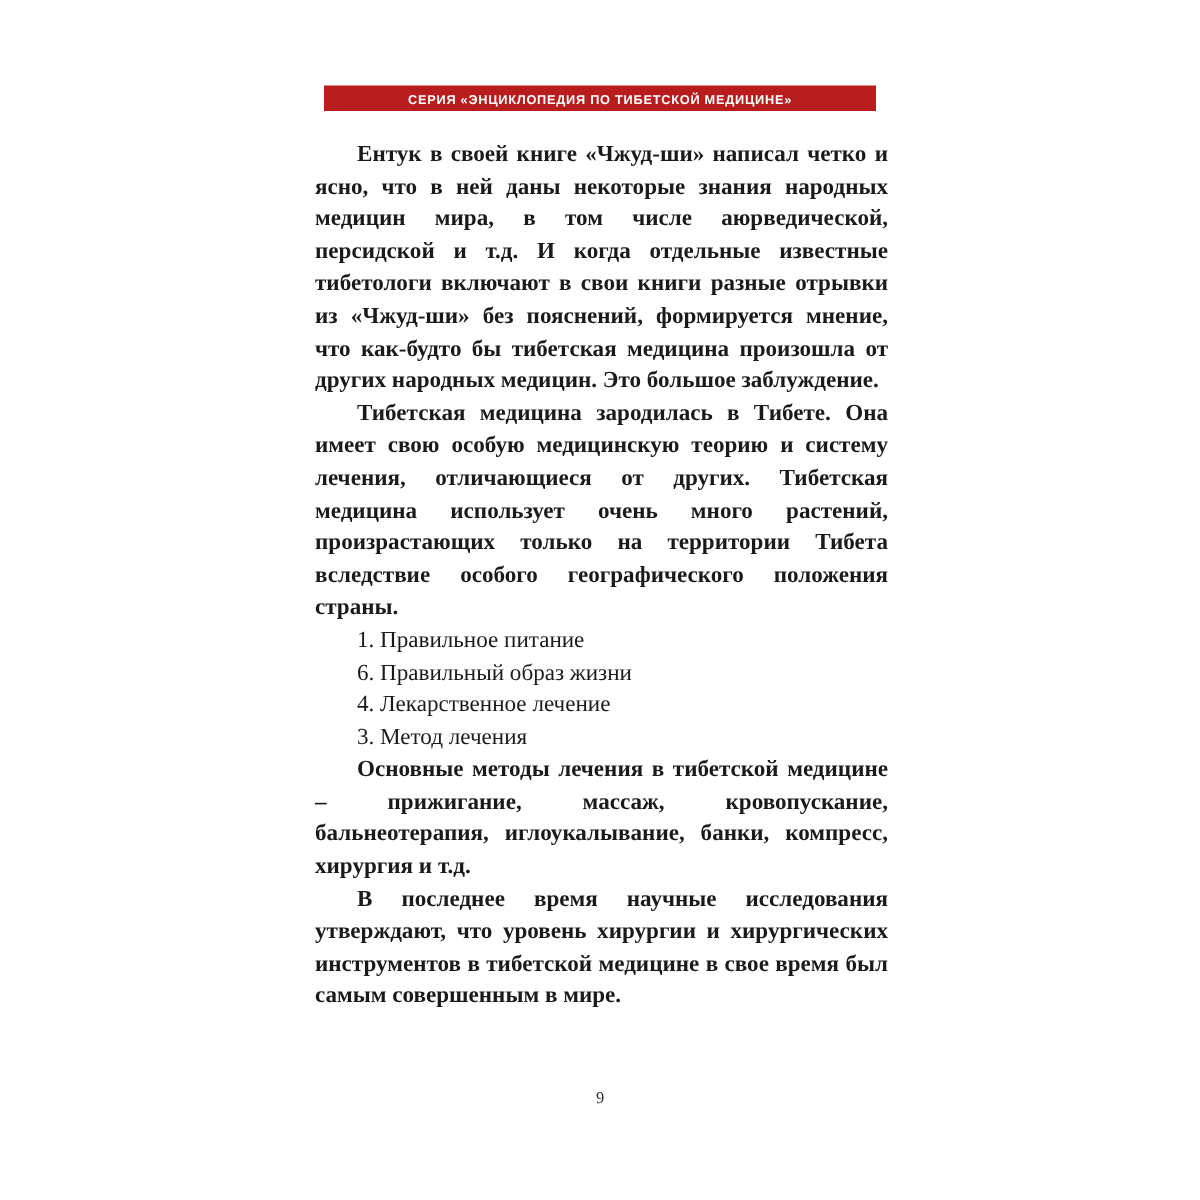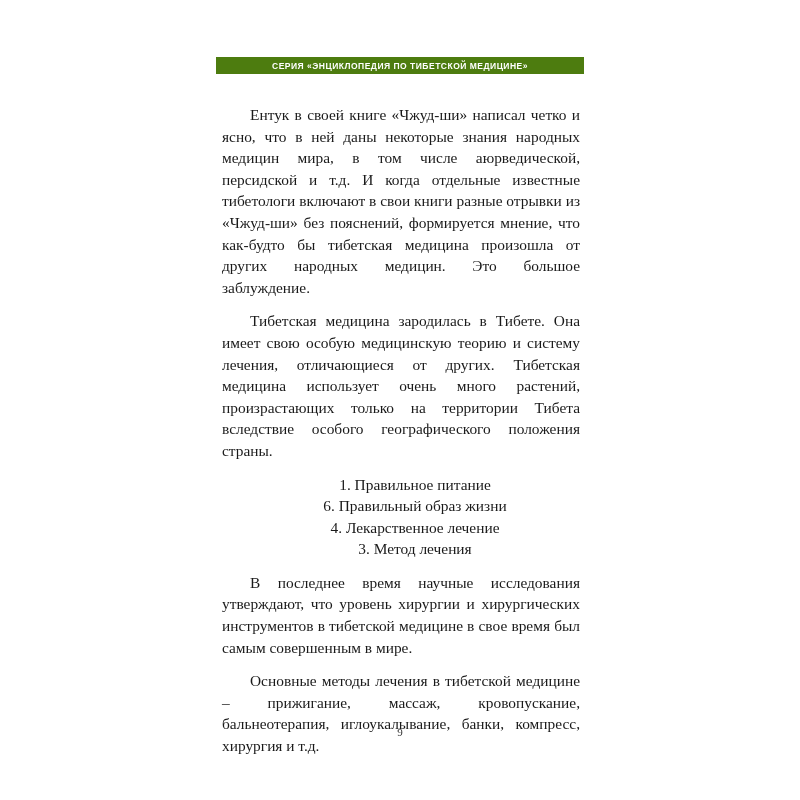--- a/index.html
+++ b/index.html
@@ -19,61 +19,62 @@
     height: 800px;
     background: #ffffff;
     box-sizing: border-box;
   }
   .header-band {
     position: absolute;
     left: 216px;
     top: 57px;
     width: 368px;
     height: 17px;
-    background: #4d7c0f;
+    background: #b91c1c;
     color: #ffffff;
     display: flex;
     align-items: center;
     justify-content: center;
   }
   .header-band .header-text {
     font-family: "Liberation Sans", sans-serif;
     font-size: 8.5px;
     letter-spacing: 0.5px;
     text-transform: uppercase;
     font-weight: bold;
     white-space: nowrap;
   }
   .content {
     position: absolute;
     left: 210px;
     top: 92px;
     width: 382px;
   }
   p.para {
-    margin: 12px;
+    margin: 0;
     font-size: 15.4px;
     line-height: 21.6px;
     text-align: justify;
     text-indent: 28px;
     hyphens: manual;
+    font-weight: bold;
   }
   p.para.last-left {
     text-align: justify;
   }
   ol.list {
     margin: 0;
     padding: 0;
     list-style: none;
   }
   ol.list li {
     font-size: 15.4px;
     line-height: 21.6px;
     text-indent: 28px;
-    text-align: center;
+    text-align: left;
   }
   .footer {
     position: absolute;
     left: 0;
     top: 726px;
     width: 800px;
     text-align: center;
     font-size: 11px;
     color: #333333;
     font-family: "Liberation Serif", serif;
@@ -93,20 +94,20 @@
     <p class="para">Ентук в своей книге «Чжуд-ши» написал четко и ясно, что в ней даны некоторые знания народных медицин мира, в том числе аюрведической, персидской и т.д. И когда отдельные известные тибетологи включают в свои книги разные отрывки из «Чжуд-ши» без пояснений, формируется мнение, что как-будто бы тибетская медицина произошла от других народных медицин. Это большое заблуждение.</p>
     <p class="para">Тибетская медицина зародилась в Тибете. Она имеет свою особую медицинскую теорию и систему лечения, отличающиеся от других. Тибетская медицина использует очень много растений, произрастающих только на территории Тибета вследствие особого географического положения страны.</p>
 
     <ol class="list">
       <li>1. Правильное питание</li>
       <li>6. Правильный образ жизни</li>
       <li>4. Лекарственное лечение</li>
       <li>3.  Метод лечения</li>
     </ol>
 
+    <p class="para">Основные методы лечения в тибетской медицине – прижигание, массаж, кровопускание, бальнеотерапия, иглоукалывание, банки, компресс, хирургия и т.д.</p>
     <p class="para last-left">В последнее время научные исследования утверждают, что уровень хирургии и хирургических инструментов в тибетской медицине в свое время был самым совершенным в мире.</p>
-    <p class="para">Основные методы лечения в тибетской медицине – прижигание, массаж, кровопускание, бальнеотерапия, иглоукалывание, банки, компресс, хирургия и т.д.</p>
 
   </div>
 
   <div class="footer">9</div>
 
 </div>
 
 </body></html>

